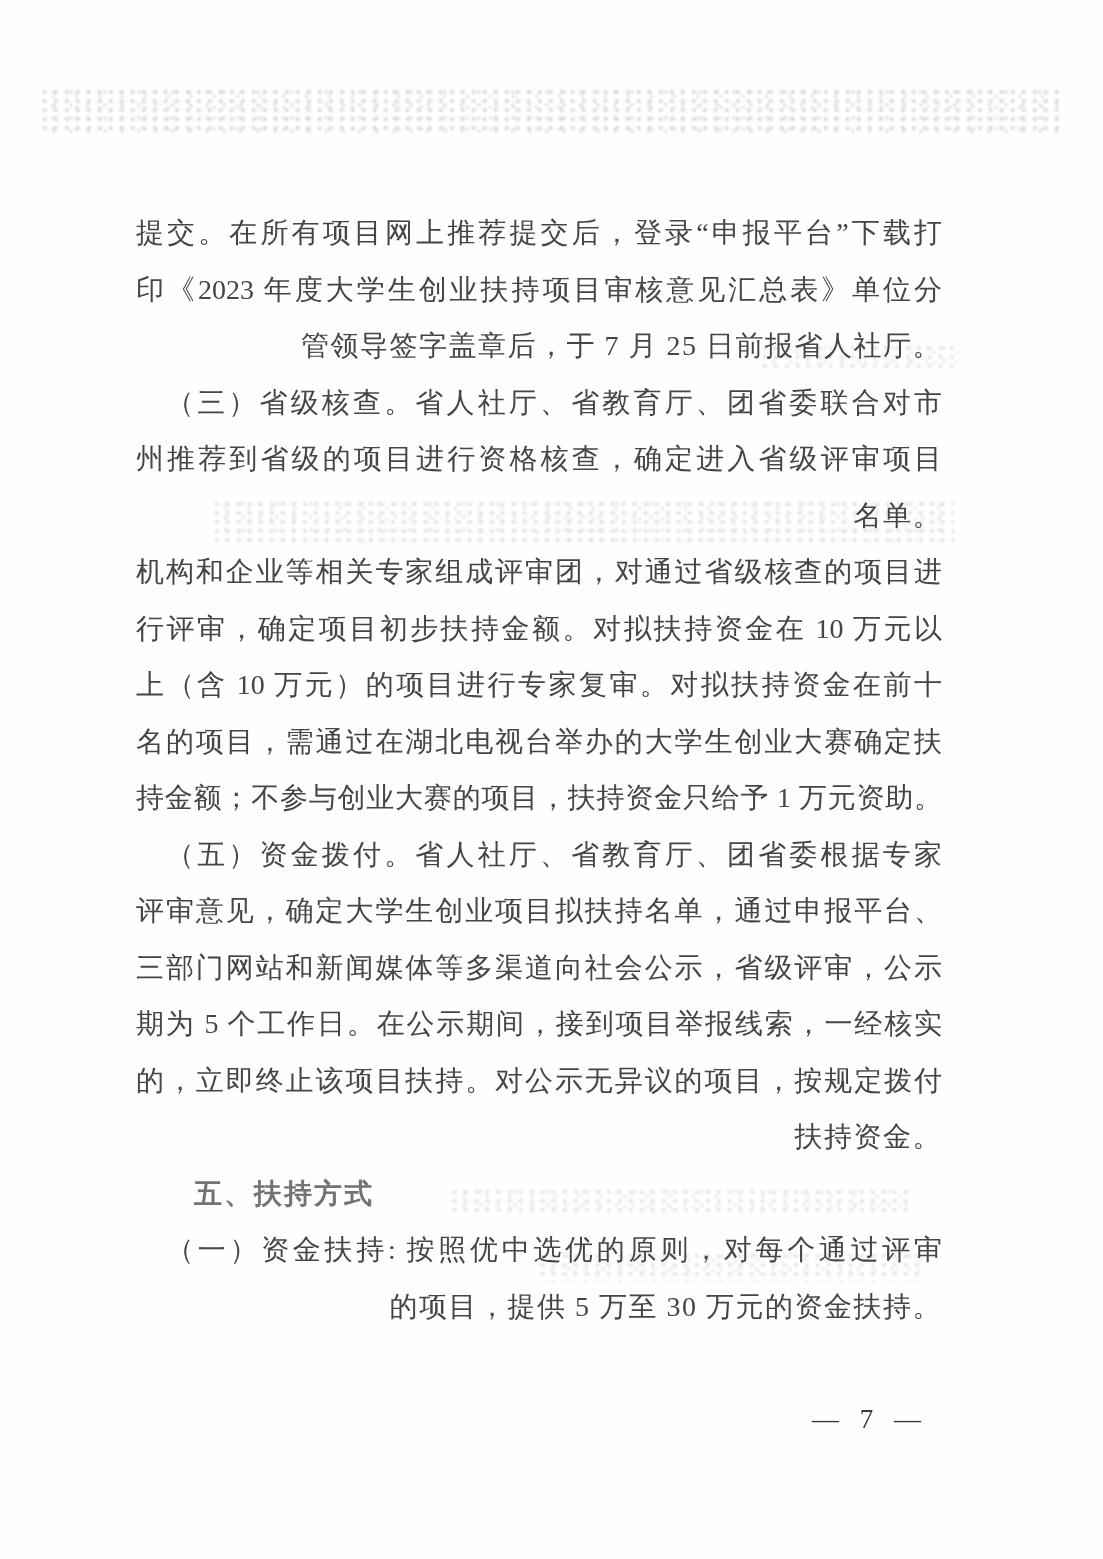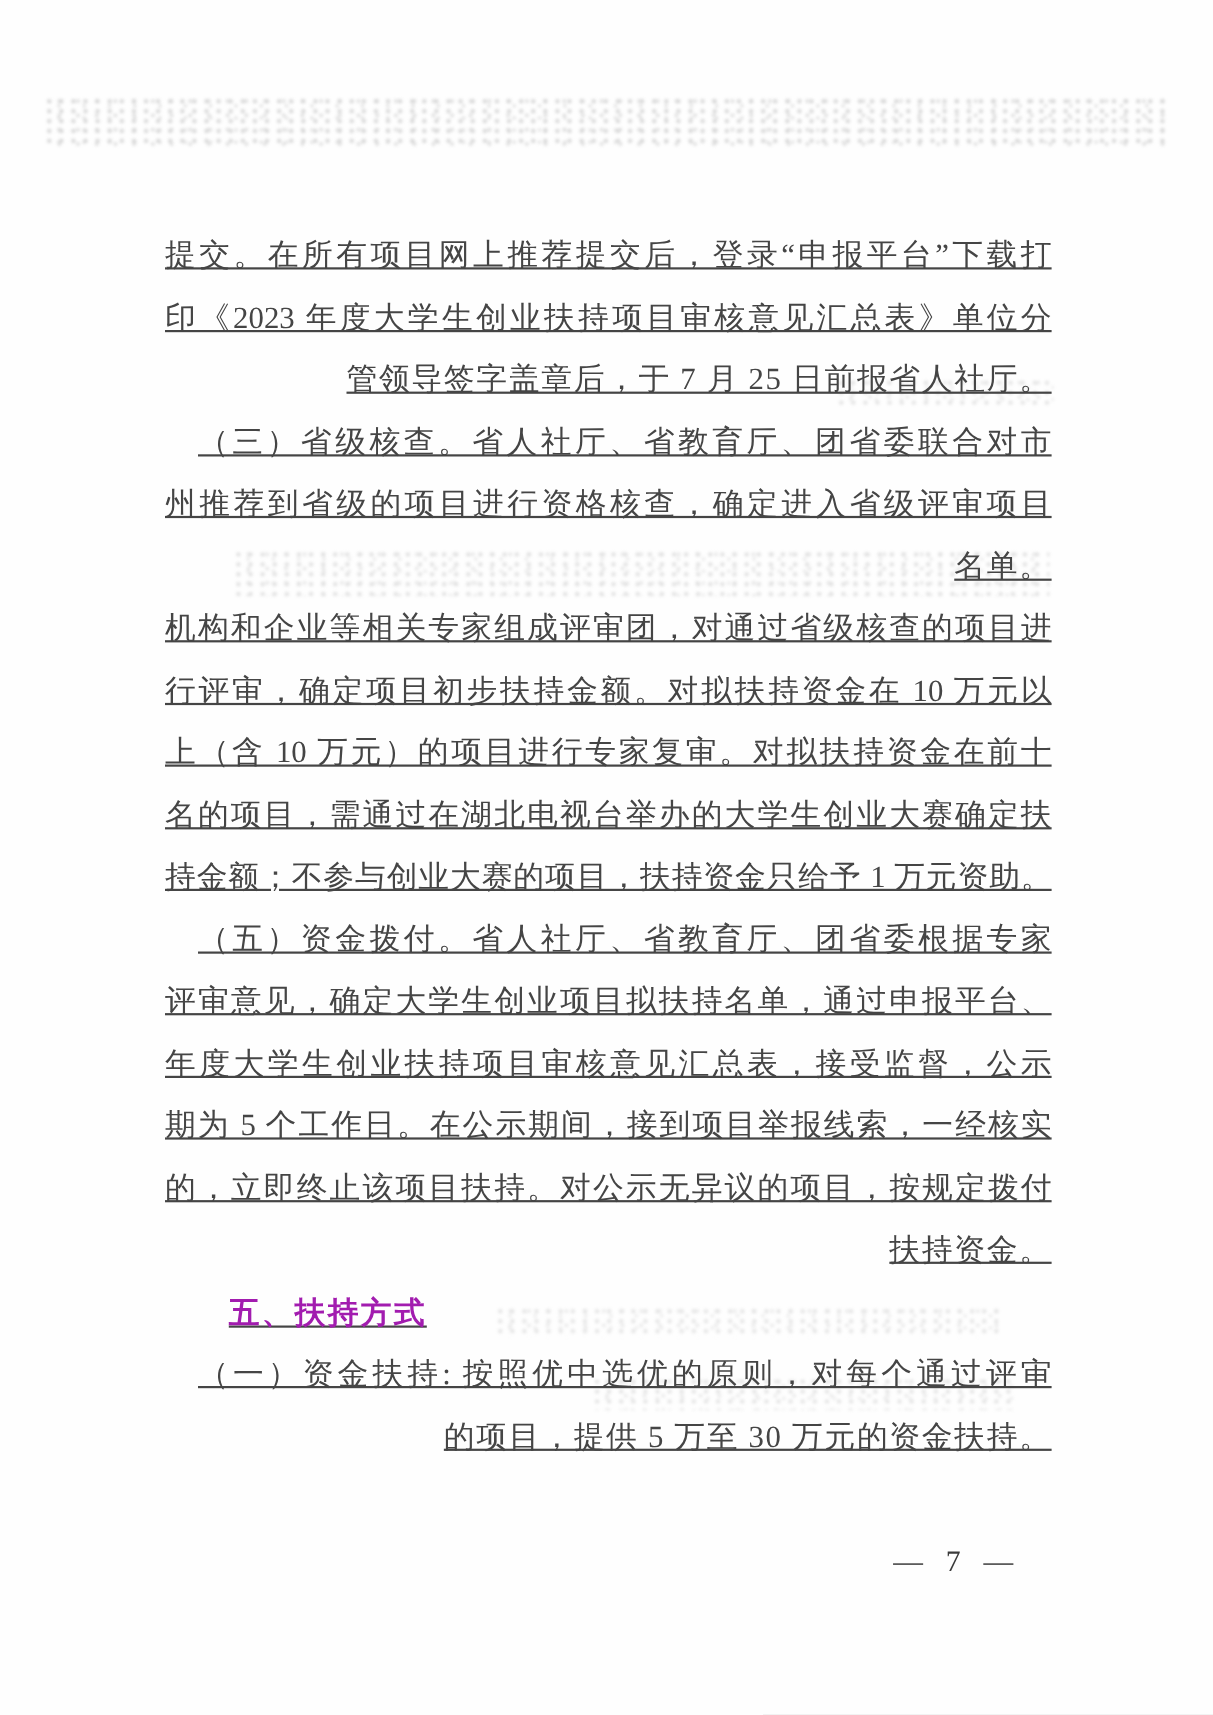--- a/index.html
+++ b/index.html
@@ -7,23 +7,22 @@
     position:relative;
     width:1103px;height:1559px;
     margin:0 auto;
     background:#fefefe;
     overflow:hidden;
     font-family:"Liberation Serif","DejaVu Serif",serif;
     color:#454545;
   }
   .textblock{
     position:absolute;
-    left:150px;top:205px;
+    left:136px;top:205px;
     width:806px;
-    text-decoration:underline;
   }
   .ln{
     height:56.5px;
     line-height:56.5px;
     font-size:28px;
     white-space:normal;
     overflow:visible;
   }
   .j{
     text-align:justify;
@@ -32,21 +31,21 @@
   }
   .last{
     text-align:right;
     letter-spacing:1.5px;
   }
   .ind{ padding-left:30px; }
   .hd{
     padding-left:58px;
     font-family:"Liberation Sans","DejaVu Sans",sans-serif;
     font-weight:700;
-    color:#a21caf;
+    color:#737373;
     letter-spacing:2px;
   }
   .pagenum{
     position:absolute;
     top:1404px;right:175px;
     font-size:27px;
     letter-spacing:7px;
     color:#3a3a3a;
     font-family:"Liberation Serif","DejaVu Serif",serif;
   }
@@ -87,21 +86,21 @@
     <div class="ln last">名单。</div>
 
     <div class="ln j">机构和企业等相关专家组成评审团，对通过省级核查的项目进</div>
     <div class="ln j">行评审，确定项目初步扶持金额。对拟扶持资金在 10 万元以</div>
     <div class="ln j">上（含 10 万元）的项目进行专家复审。对拟扶持资金在前十</div>
     <div class="ln j">名的项目，需通过在湖北电视台举办的大学生创业大赛确定扶</div>
     <div class="ln j">持金额；不参与创业大赛的项目，扶持资金只给予 1 万元资助。</div>
 
     <div class="ln j ind">（五）资金拨付。省人社厅、省教育厅、团省委根据专家</div>
     <div class="ln j">评审意见，确定大学生创业项目拟扶持名单，通过申报平台、</div>
-    <div class="ln j">年度大学生创业扶持项目审核意见汇总表，接受监督，公示</div>
+    <div class="ln j">三部门网站和新闻媒体等多渠道向社会公示，省级评审，公示</div>
     <div class="ln j">期为 5 个工作日。在公示期间，接到项目举报线索，一经核实</div>
     <div class="ln j">的，立即终止该项目扶持。对公示无异议的项目，按规定拨付</div>
     <div class="ln last">扶持资金。</div>
 
     <div class="ln hd">五、扶持方式</div>
 
     <div class="ln j ind">（一）资金扶持: 按照优中选优的原则，对每个通过评审</div>
     <div class="ln last">的项目，提供 5 万至 30 万元的资金扶持。</div>
   </div>
 

